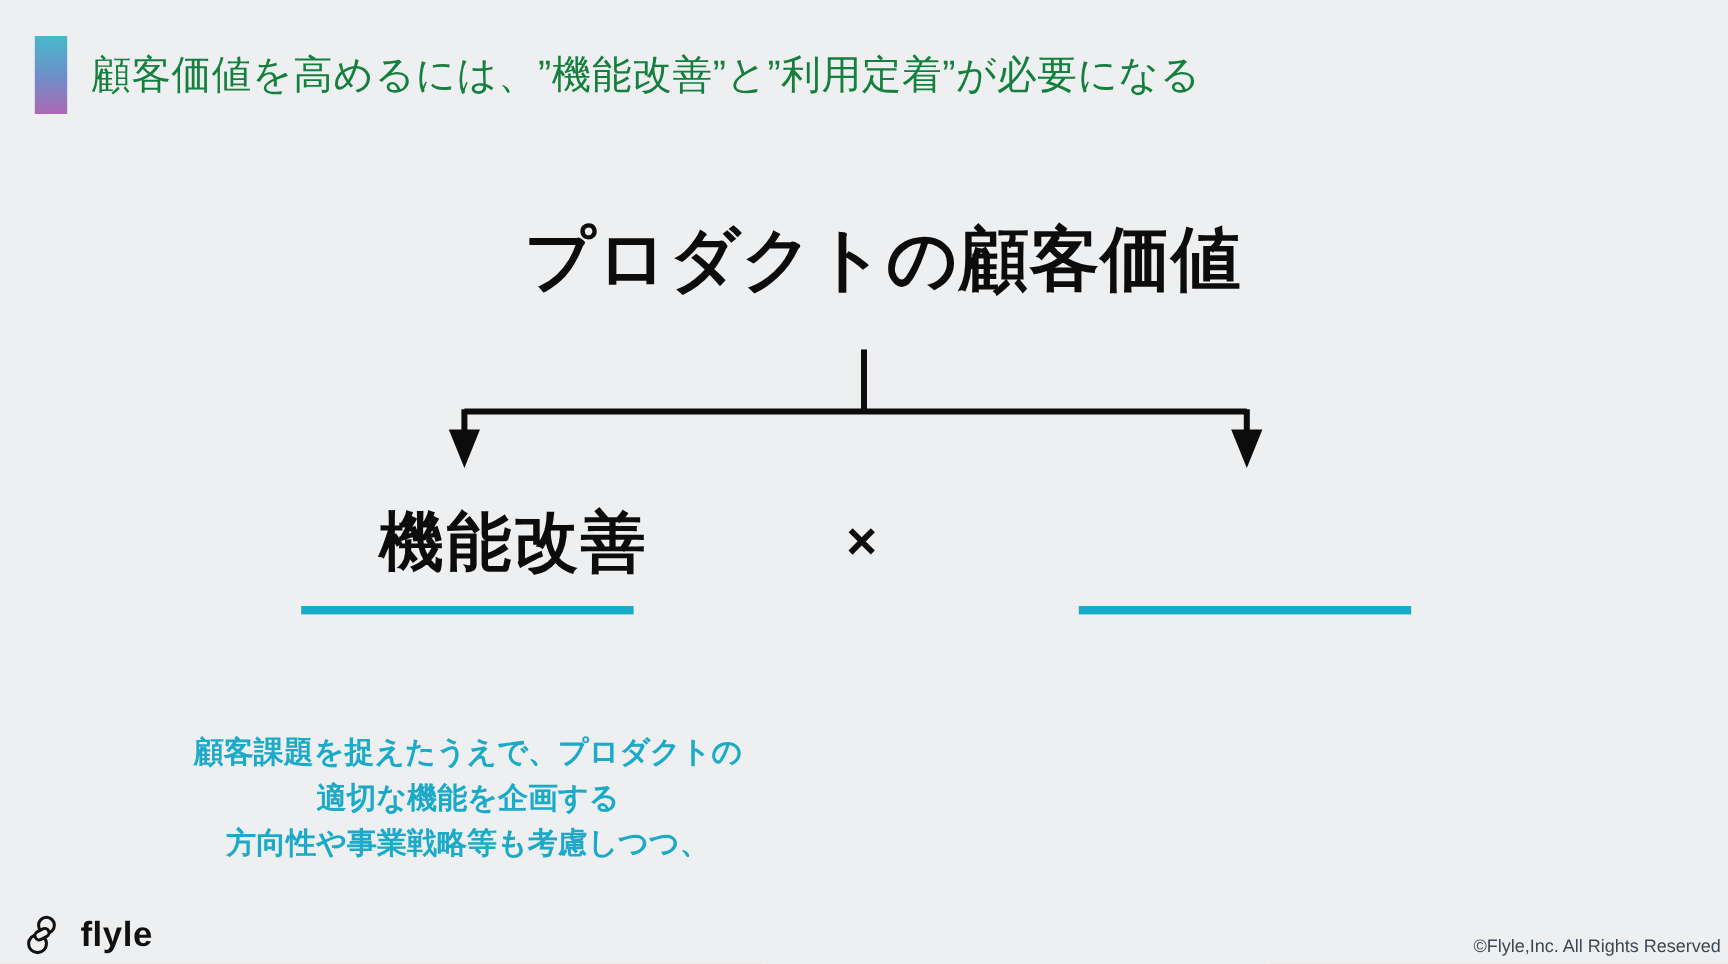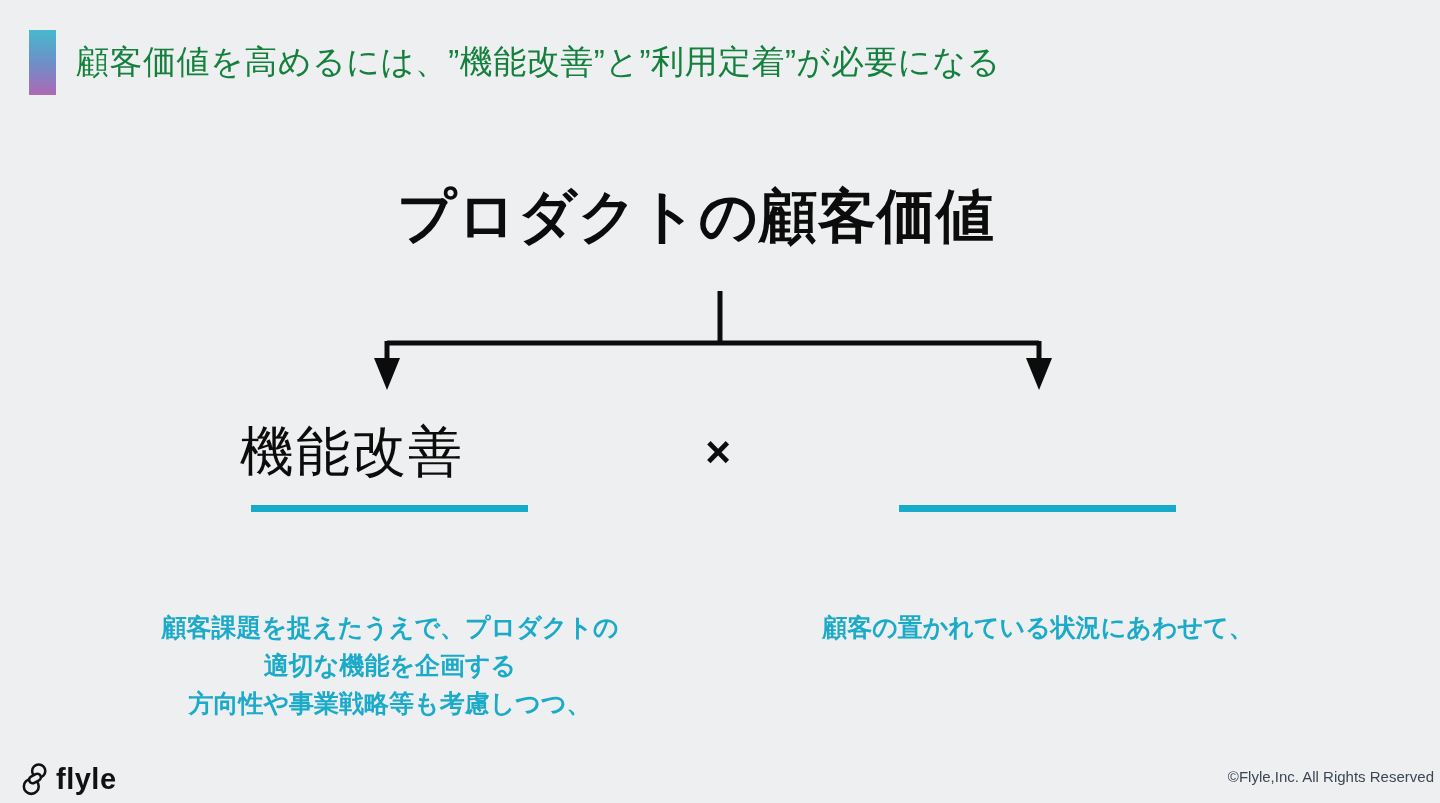--- a/index.html
+++ b/index.html
@@ -27,34 +27,34 @@
     font-size: 33px; font-weight: 500;
     color: #15803d; letter-spacing: 0.5px;
     white-space: nowrap;
   }
 
   
   .diagram-title {
     position: absolute; left: 0; top: 178px;
     width: 1392px; text-align: center;
     font-size: 58px; font-weight: 900;
-    color: #0c0c0c; letter-spacing: 1px;
+    color: #0c0c0c; letter-spacing: 1px; padding-left: 40px;
   }
 
   
   .connector {
     position: absolute; left: 372px; top: 291px;
     width: 682px; height: 100px;
   }
 
   
   .branch-label {
     position: absolute; top: 416px;
-    width: 300px; text-align: left;
-    font-size: 54px; font-weight: 400;
+    width: 300px; text-align: right;
+    font-size: 54px; font-weight: 700;
     color: #0c0c0c; letter-spacing: 2px;
   }
   .branch-label.left  { left: 240px; }
   .branch-label.right { left: 888px; }
   .underline {
     position: absolute; top: 505px;
     width: 277px; height: 7px;
     background: #17aac9;
   }
   .underline.left  { left: 251px; }
@@ -74,28 +74,28 @@
     line-height: 38px;
     color: #1caac9;
     margin-top: 47px;
   }
   .branch-desc.left  { left: 140px; }
   .branch-desc.right { left: 788px; }
 
   
   .footer-logo {
     position: absolute; left: 22px; bottom: 7px;
-    display: flex; align-items: center; gap: 8px;
+    display: flex; align-items: center; gap: 19px;
   }
   .footer-logo .logo-text {
     font-size: 29px; font-weight: 800;
     color: #111; letter-spacing: 0.5px;
   }
   .copyright {
-    position: absolute; right: 6px; bottom: 18px;
+    position: absolute; right: 6px; bottom: 6px;
     font-size: 15px; color: #3b4754;
     font-family: "Liberation Sans", "DejaVu Sans", sans-serif;
   }
 </style>
 </head>
 <body>
 
 <div class="slide">
 
   <div class="header-bar"></div>
@@ -120,21 +120,20 @@
   <div class="underline left"></div>
   <div class="underline right"></div>
 
   <div class="branch-desc left">
     <div>顧客課題を捉えたうえで、プロダクトの</div>
     <div>適切な機能を企画する</div>
     <div>方向性や事業戦略等も考慮しつつ、</div>
   </div>
 
   <div class="branch-desc right">
-    <div>顧客の置かれている状況にあわせて、</div>
   </div>
 
   <div class="footer-logo">
     <svg width="26" height="34" viewBox="0 0 24 32">
       <circle cx="15.5" cy="8.5" r="6.2" fill="none" stroke="#111" stroke-width="2.4"></circle>
       <circle cx="8.5" cy="23" r="7" fill="none" stroke="#111" stroke-width="2.4"></circle>
       <rect x="6.2" y="12.2" width="11.6" height="6.6" rx="3.3" transform="rotate(-28 12 15.5)" fill="#eeeff0" stroke="#111" stroke-width="2.4"></rect>
     </svg>
     <span class="logo-text">flyle</span>
   </div>

